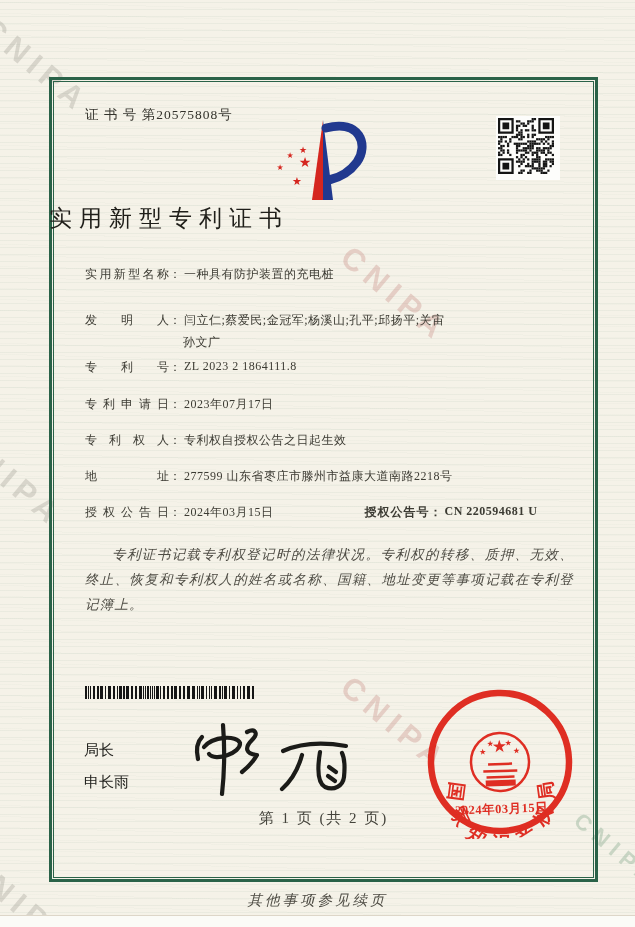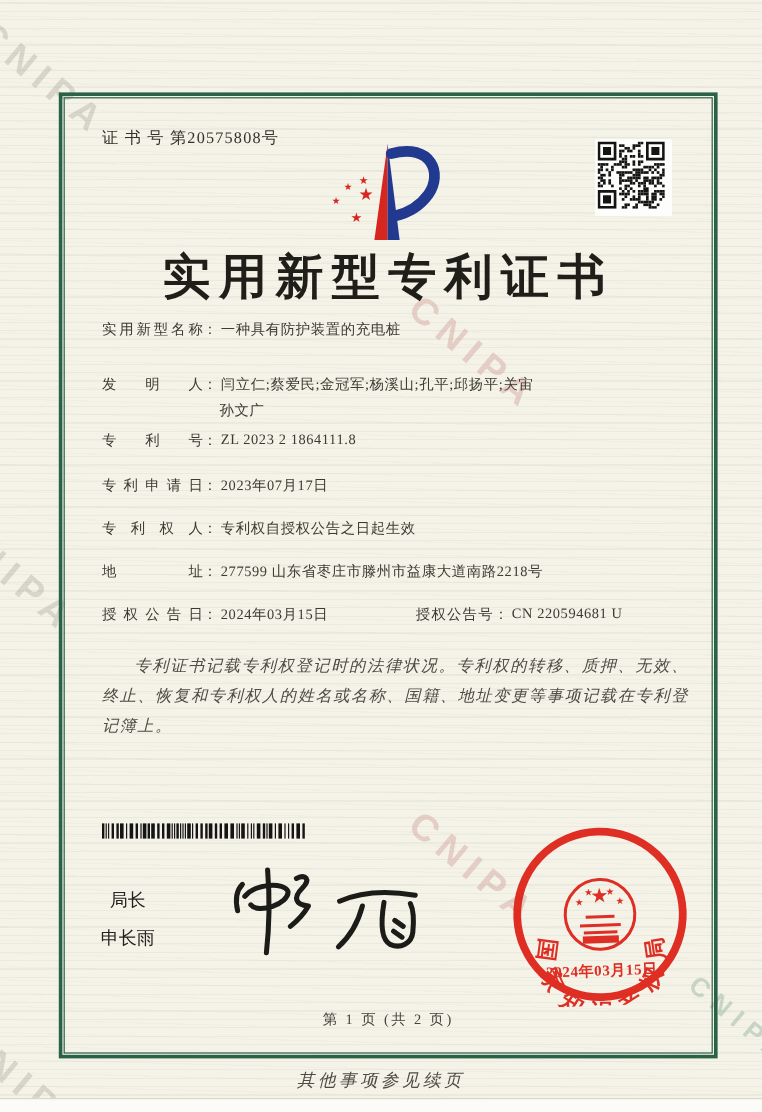--- a/index.html
+++ b/index.html
@@ -16,51 +16,51 @@
   .wm.pink{color:rgba(203,148,140,.38);}
   .wm.green{color:rgba(120,160,130,.35);font-size:22px;}
   
   .frame{position:absolute;left:49px;top:77px;right:37px;bottom:45px;
          border:3px solid var(--border_green,#2a6248);}
   .frame::after{content:"";position:absolute;inset:1px;border:1px solid var(--border_green,#2a6248);}
   
   .certno{position:absolute;left:85px;top:106px;font-size:13.5px;color:#33322b;letter-spacing:1px;}
   .logo{position:absolute;left:262px;top:112px;width:105px;height:95px;}
   .qr{position:absolute;left:496px;top:116px;width:60px;height:60px;background:#fdfdfb;padding:2px;}
-  .title{position:absolute;left:49px;right:37px;top:203px;text-align:center;
-         font-size:40px;font-weight:bold;color:#1f1e19;letter-spacing:7px;}
+  .title{position:absolute;left:49px;right:37px;top:203px;text-align:left;
+         font-size:23px;font-weight:normal;color:#1f1e19;letter-spacing:7px;}
   
   .frow{position:absolute;left:85px;width:500px;font-size:12px;color:#3c3b33;white-space:nowrap;}
   .flabel{display:inline-block;width:84px;text-align:justify;text-align-last:justify;
           vertical-align:top;letter-spacing:0;}
   .fcolon{display:inline-block;vertical-align:top;}
   .fvalue{display:inline-block;vertical-align:top;letter-spacing:.5px;}
   .fvalue2{margin-left:98px;margin-top:5px;letter-spacing:.5px;}
-  .fpair2{margin-left:70px;}
+  .fpair2{margin-left:88px;font-weight:bold;}
   .fpair2 .flabel2{letter-spacing:1px;}
   
   .bodytext{position:absolute;left:85px;top:542px;width:489px;font-style:italic;
             font-size:13.5px;line-height:25px;color:#4e4c44;letter-spacing:1.2px;text-align:justify;}
   .bodytext p{margin:0;text-indent:2em;}
   
   .barcode{position:absolute;left:85px;top:686px;width:174px;height:13px;overflow:hidden;white-space:nowrap;}
   .barcode i{display:inline-block;height:100%;background:#151515;vertical-align:top;}
   
   .signer{position:absolute;left:84px;top:741px;font-family:"Liberation Sans","DejaVu Sans",sans-serif;
-          font-size:15px;color:#22221e;text-align:center;}
+          font-size:15px;color:#22221e;}
   .signer .role{margin-bottom:13px;}
   .signature{position:absolute;left:183px;top:710px;width:200px;height:95px;}
   .signature path{stroke:#1b1b18;stroke-width:4.2;fill:none;stroke-linecap:round;stroke-linejoin:round;}
   
   .seal{position:absolute;left:424px;top:686px;width:152px;height:152px;opacity:.94;transform:rotate(-2deg);}
   .seal .ink{fill:var(--seal_red,#de2217);}
   .seal .line{stroke:var(--seal_red,#de2217);fill:none;}
   
-  .pageinfo{position:absolute;left:49px;right:37px;top:841px;text-align:center;
-            font-size:12px;color:#44433b;letter-spacing:2px;}
+  .pageinfo{position:absolute;left:49px;right:37px;top:809px;text-align:center;
+            font-size:15px;color:#44433b;letter-spacing:2px;}
   .contnote{position:absolute;left:0;right:0;top:891px;text-align:center;font-style:italic;
             font-size:14.5px;color:#4e4c44;letter-spacing:3px;}
   .bottomstrip{position:absolute;left:0;right:0;top:915px;bottom:0;background:#fbfbf7;
                border-top:1px solid #ddd6c8;}
 </style>
 </head>
 <body>
 
 <div class="page">
 

